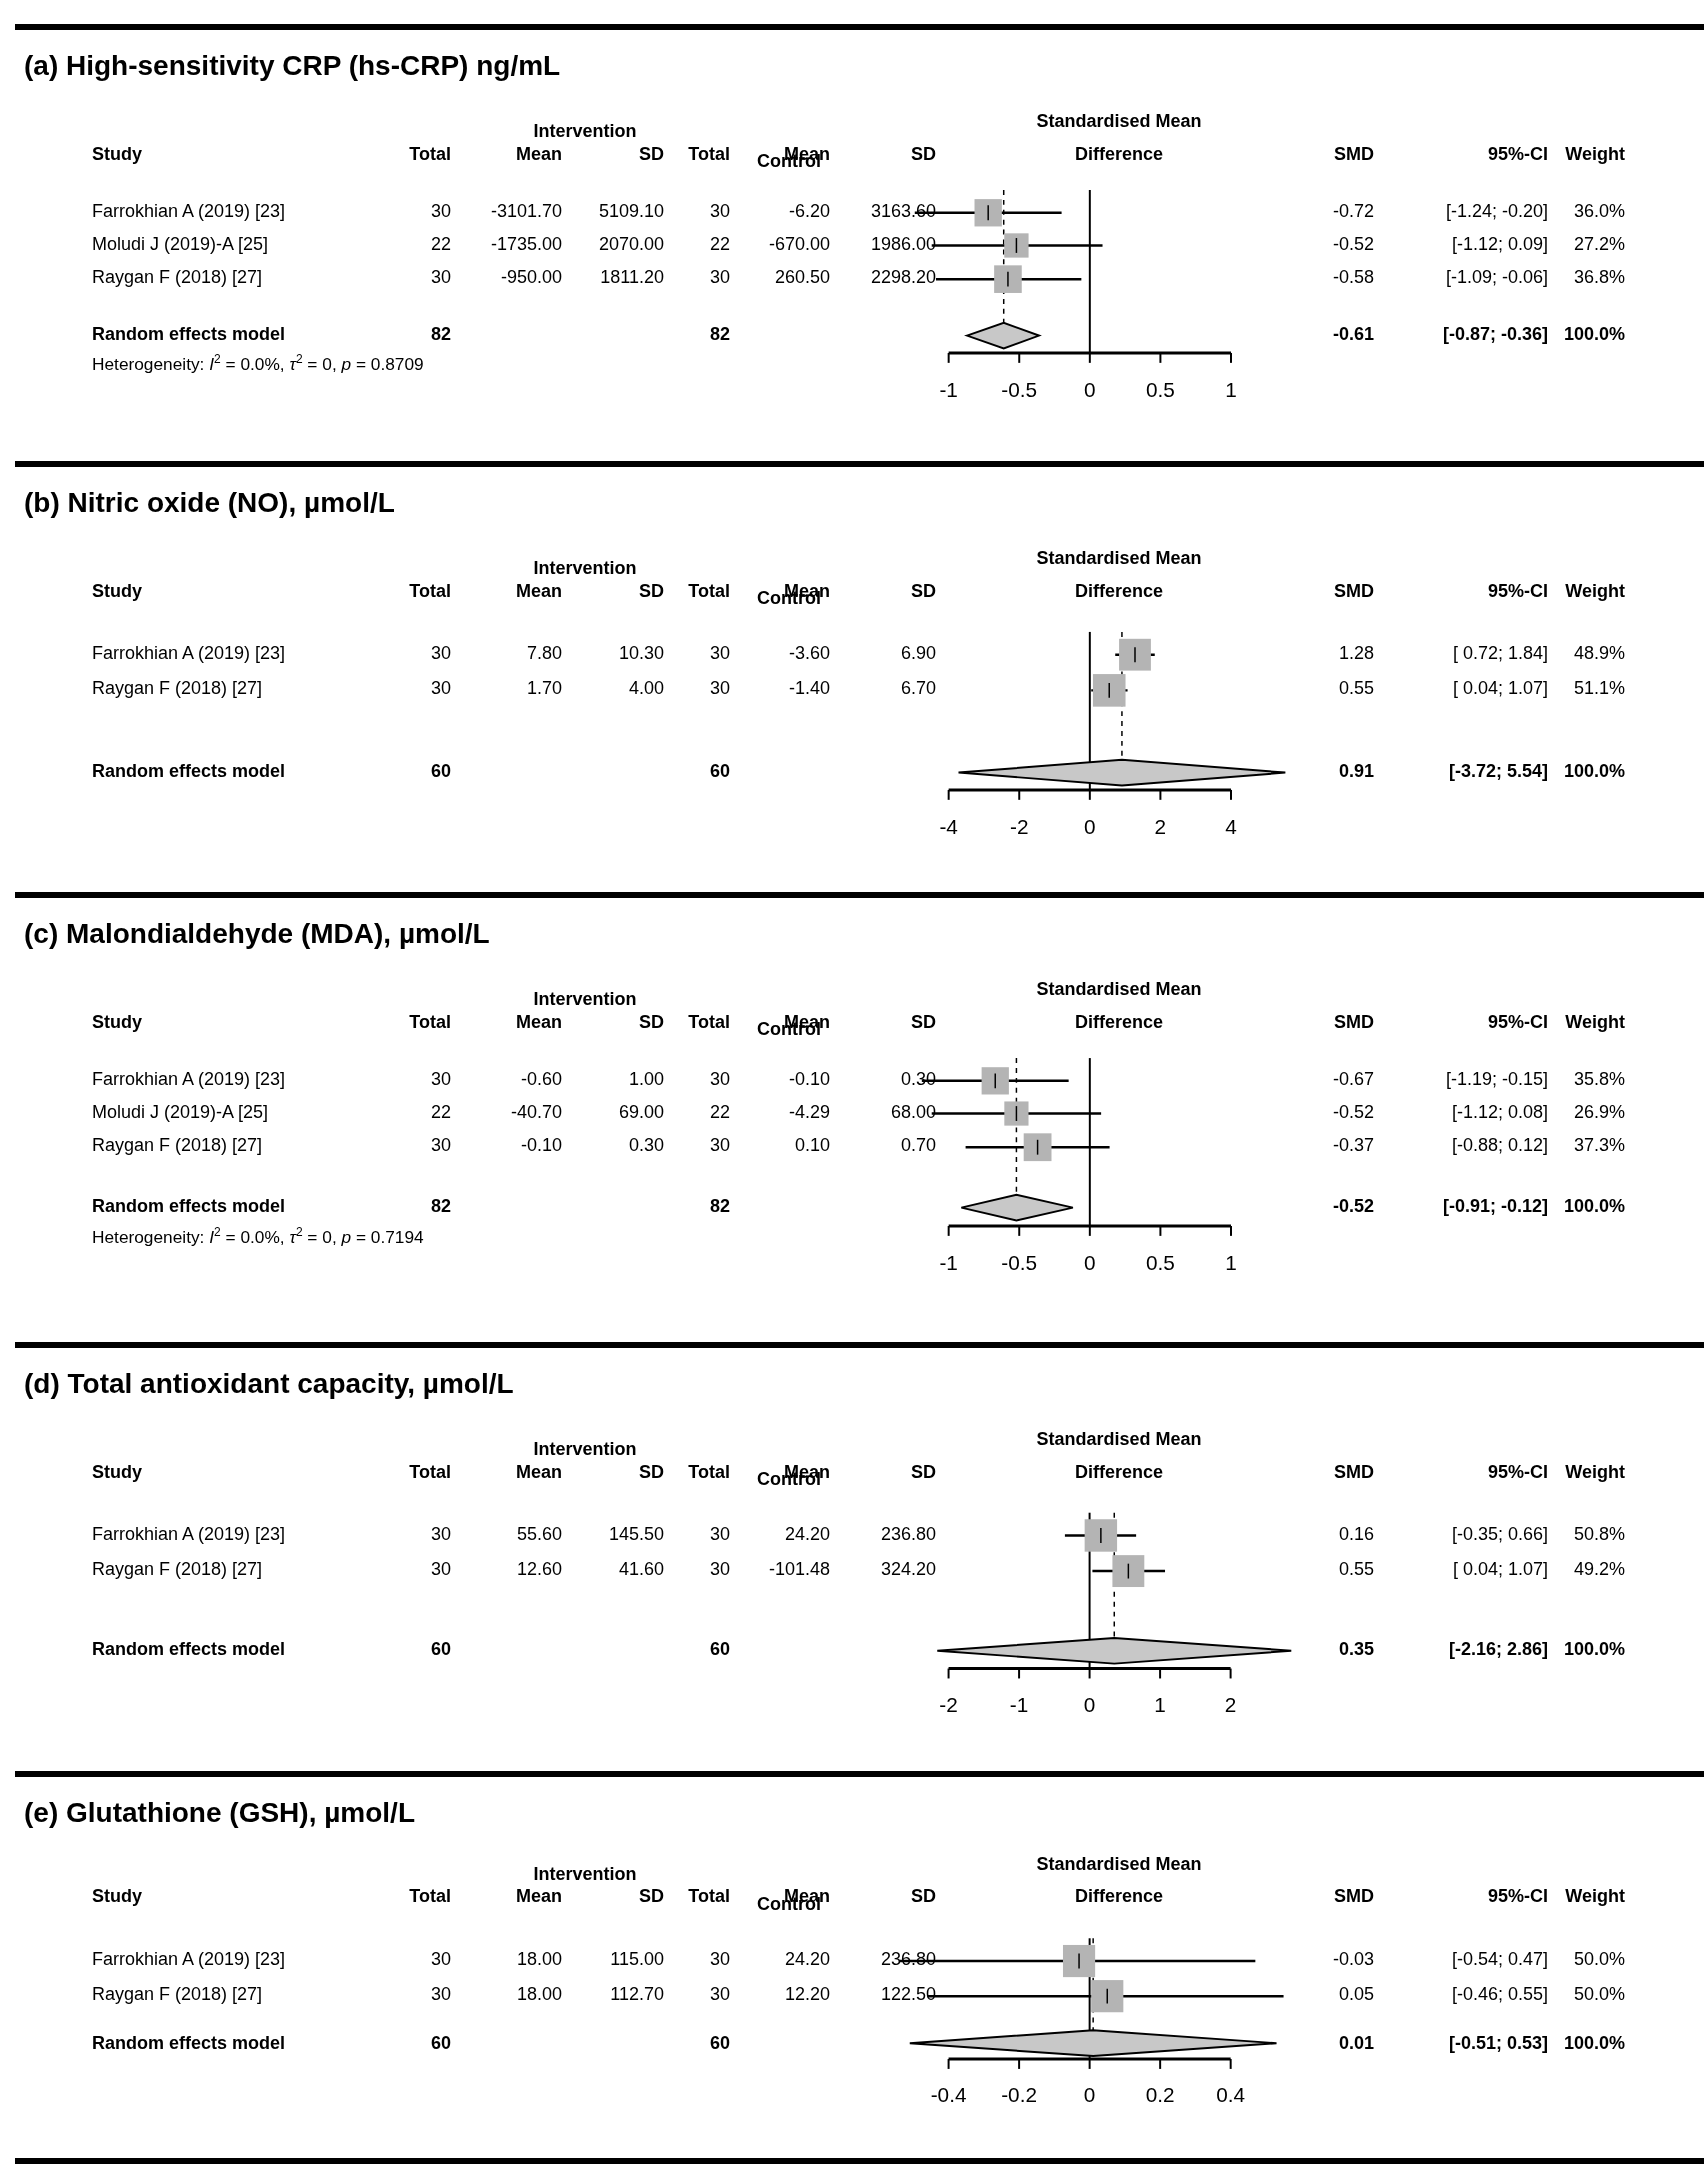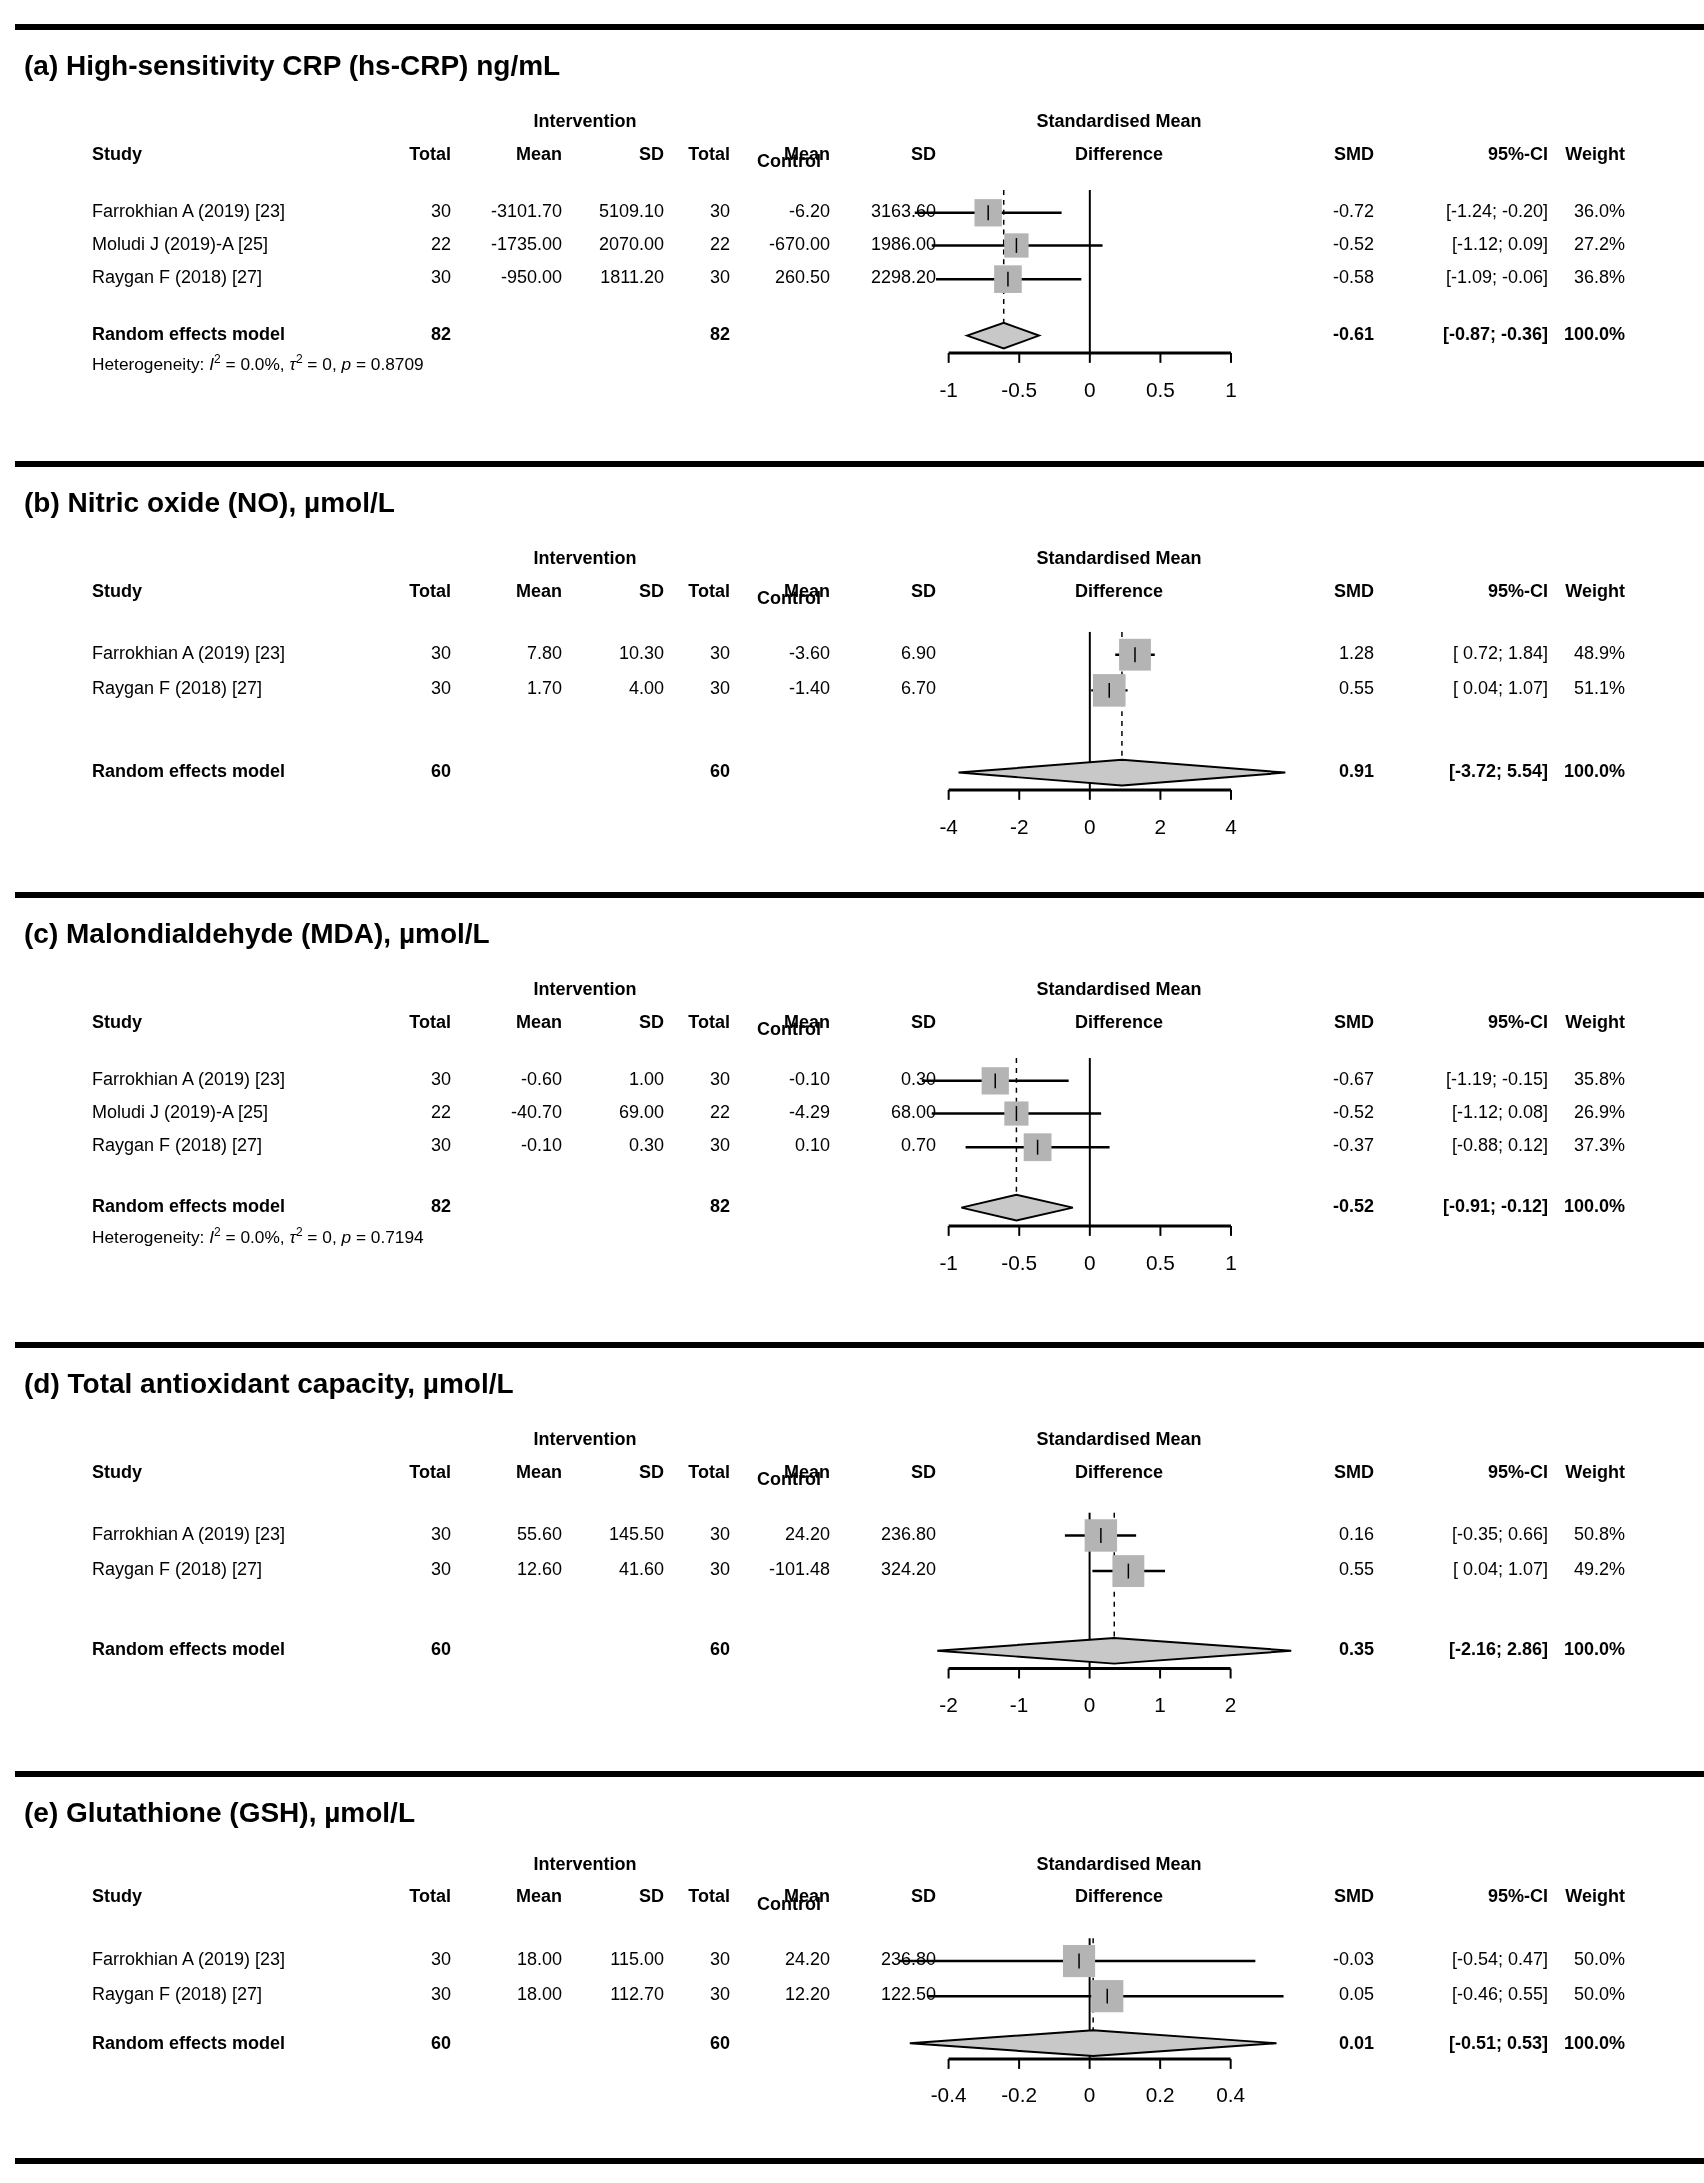--- a/index.html
+++ b/index.html
@@ -15,21 +15,21 @@
   .num{position:absolute;text-align:right;}
   .c-it{left:362px;width:74px;}
   .c-im{left:438px;width:109px;}
   .c-isd{left:552px;width:97px;}
   .c-ct{left:651px;width:64px;}
   .c-cm{left:718px;width:97px;}
   .c-csd{left:817px;width:104px;}
   .c-smd{left:1275px;width:84px;}
   .c-ci{left:1365px;width:168px;}
   .c-w{left:1528px;width:82px;}
-  .gi{position:absolute;left:446px;width:248px;text-align:center;}
+  .gi{position:absolute;left:446px;width:248px;text-align:center;margin-top:10px;}
   .gc{position:absolute;left:742px;width:248px;text-align:left;margin-top:40px;}
   .gs{position:absolute;left:968px;width:272px;text-align:center;}
   .het{font-size:17.3px;}
   .het sup{font-size:12px;}
   .plot{position:absolute;left:0;top:0;z-index:1;}
 </style>
 </head>
 <body>
 
 <div class="panel" style="top:24px;height:437px;">

